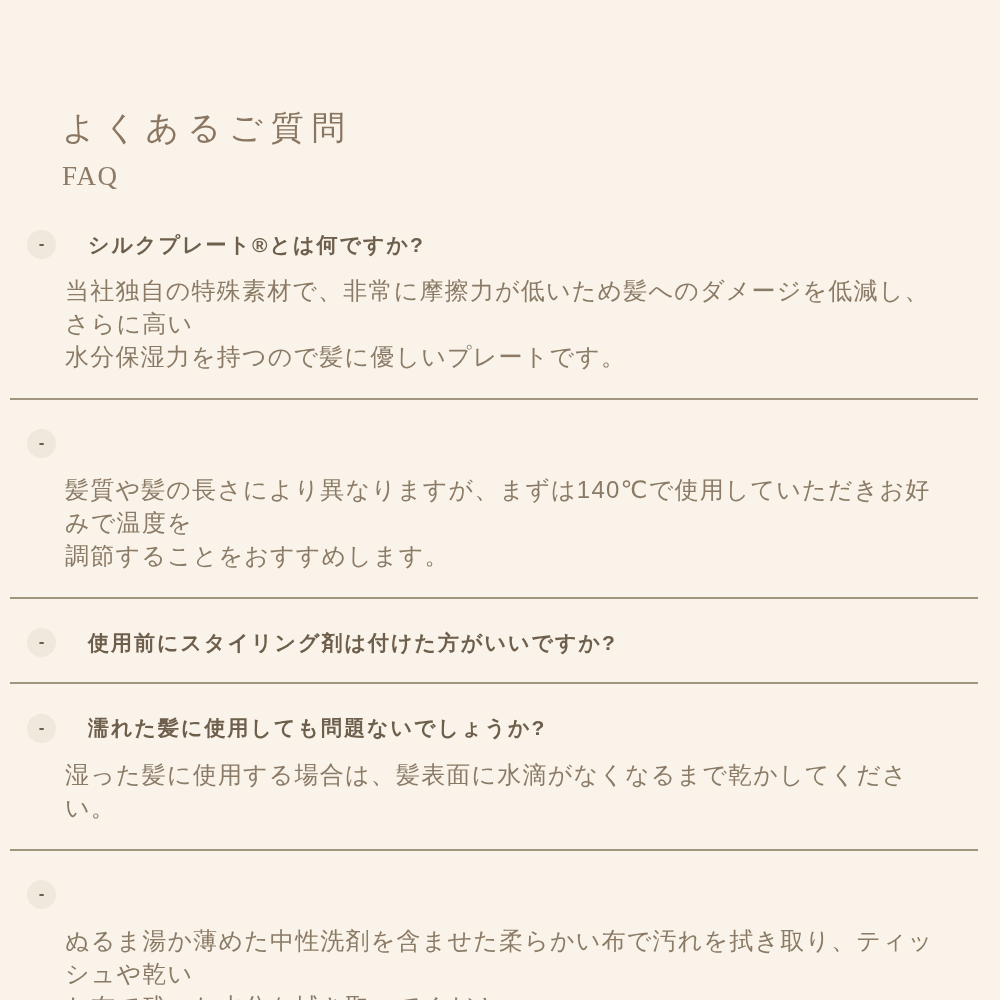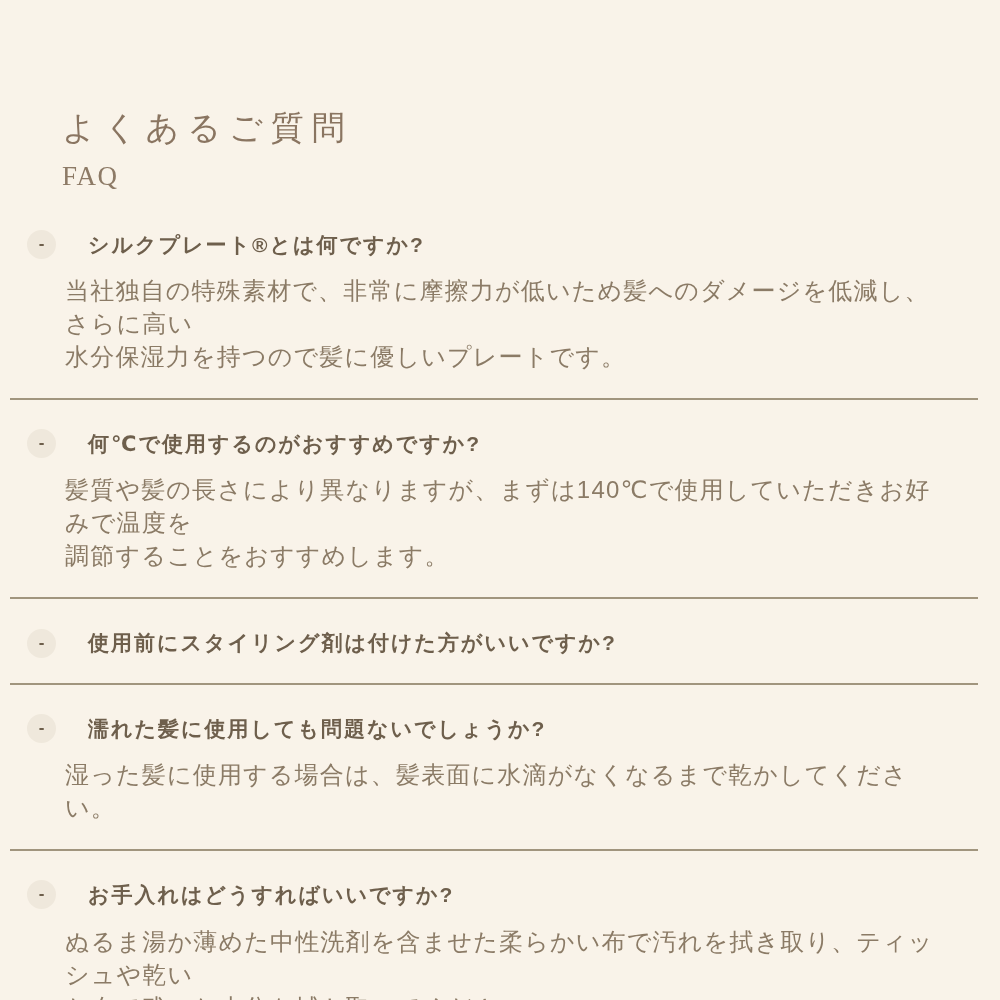--- a/index.html
+++ b/index.html
@@ -107,21 +107,20 @@
       </div>
       <div class="answer-text">当社独自の特殊素材で、非常に摩擦力が低いため髪へのダメージを低減し、さらに高い
 水分保湿力を持つので髪に優しいプレートです。</div>
     </div>
 
     <hr class="divider">
 
     <div class="faq-item">
       <div class="question-row">
         <span class="toggle-badge">-</span>
-        <span class="question-text">何℃で使用するのがおすすめですか?</span>
       </div>
       <div class="answer-text">髪質や髪の長さにより異なりますが、まずは140℃で使用していただきお好みで温度を
 調節することをおすすめします。</div>
     </div>
 
     <hr class="divider">
 
     <div class="faq-item">
       <div class="question-row">
         <span class="toggle-badge">-</span>
@@ -137,20 +136,19 @@
         <span class="question-text">濡れた髪に使用しても問題ないでしょうか?</span>
       </div>
       <div class="answer-text">湿った髪に使用する場合は、髪表面に水滴がなくなるまで乾かしてください。</div>
     </div>
 
     <hr class="divider">
 
     <div class="faq-item">
       <div class="question-row">
         <span class="toggle-badge">-</span>
-        <span class="question-text">お手入れはどうすればいいですか?</span>
       </div>
       <div class="answer-text">ぬるま湯か薄めた中性洗剤を含ませた柔らかい布で汚れを拭き取り、ティッシュや乾い
 た布で残った水分を拭き取ってください。</div>
     </div>
 
   </div>
 </div>
 
 </body></html>

